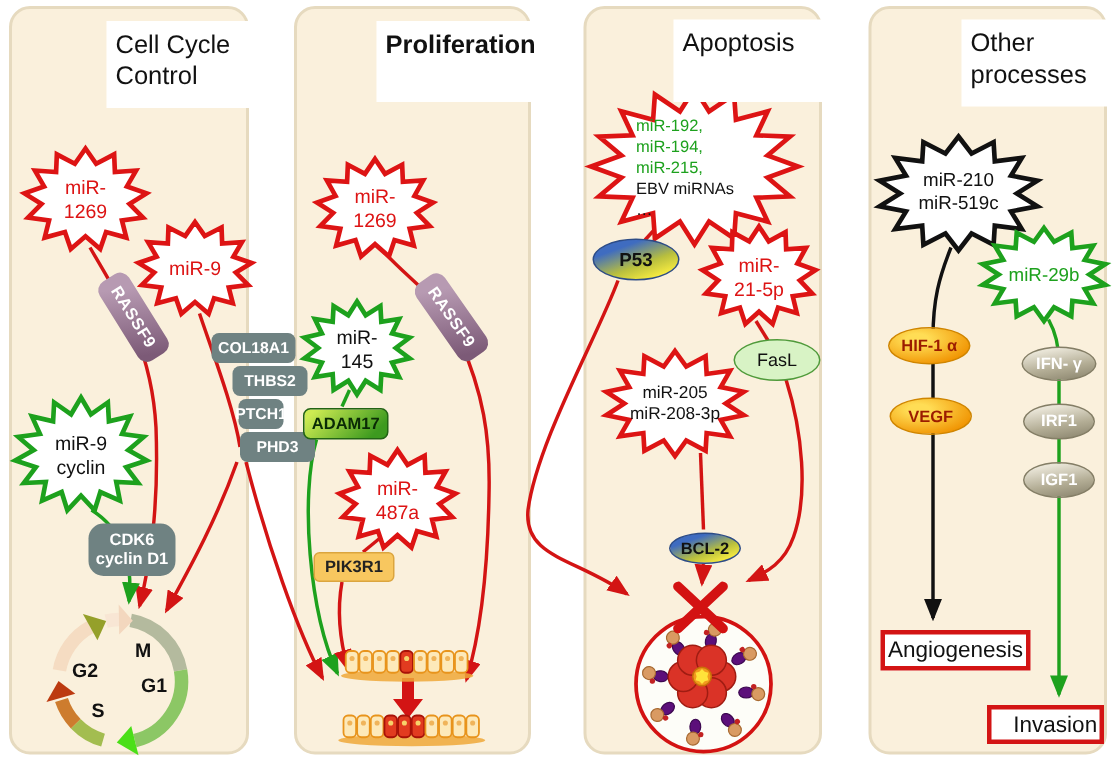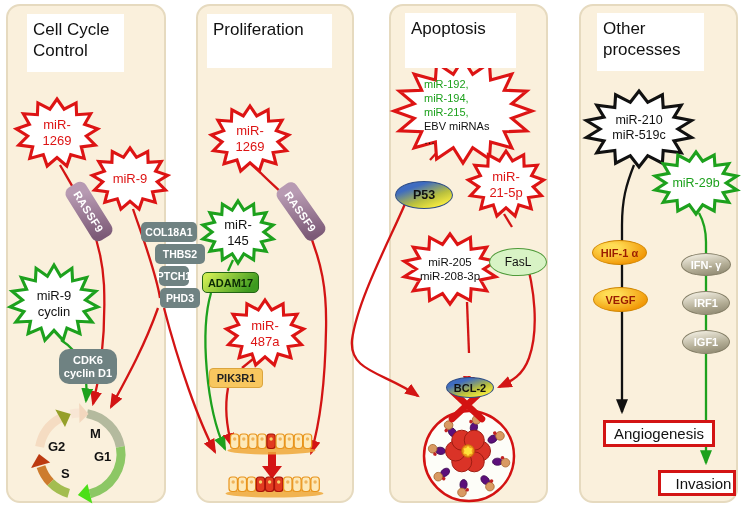--- a/index.html
+++ b/index.html
@@ -1,26 +1,26 @@
 <!DOCTYPE html>
 <html><head>
 <meta charset="utf-8">
 <style>
   html,body{margin:0;padding:0;}
   body{width:745px;height:510px;position:relative;background:#ffffff;
        font-family:"Liberation Sans", sans-serif;overflow:hidden;}
   .panel{position:absolute;background:#faf0dc;border:2px solid #e6dabf;border-radius:14px;box-sizing:border-box;}
-  .titlebox{position:absolute;background:#fff;color:#111;font-size:17px;line-height:21px;padding:5px 6px;box-sizing:border-box;z-index:2;}
+  .titlebox{position:absolute;background:#fff;color:#111;font-size:17px;line-height:21px;padding:5px 6px;box-sizing:border-box;z-index:2;margin-left:44px;}
   #art{position:absolute;left:0;top:0;z-index:1;pointer-events:none;}
   .lay{position:absolute;z-index:2;box-sizing:border-box;}
   .graybox{background:#6f8282;color:#fff;border-radius:5px;font-size:10.5px;font-weight:bold;display:flex;flex-direction:column;align-items:center;justify-content:center;line-height:13px;margin-left:23px;}
   .adam{background:linear-gradient(135deg,#cdeb52 10%,#3d9a1f 85%);border:1.5px solid #226414;border-radius:5px;color:#0a2a05;font-size:11px;font-weight:bold;display:flex;align-items:center;justify-content:center;}
   .pik{background:#f8c75f;border:1.5px solid #dba53e;border-radius:4px;color:#222;font-size:11px;font-weight:bold;display:flex;align-items:center;justify-content:center;}
   .rassf9{width:62px;height:23px;border-radius:7px;background:linear-gradient(115deg,#b79ab2 20%,#7c5a77 90%);color:#fff;font-size:11px;font-weight:bold;display:flex;align-items:center;justify-content:center;letter-spacing:.5px;}
-  .ellipse{border-radius:50%;display:flex;align-items:center;justify-content:center;font-size:11.5px;font-weight:bold;color:#111;margin-top:22px;}
+  .ellipse{border-radius:50%;display:flex;align-items:center;justify-content:center;font-size:11.5px;font-weight:bold;color:#111;}
   .ell-py{background:linear-gradient(160deg,#3f6cc0 25%,#b8bf3e 60%,#f5ea40 85%);border:1px solid #2d4c86;}
   .ell-green{background:#d8f3c5;border:1.5px solid #4f9a3a;font-weight:normal;font-size:12px;}
   .ell-orange{background:radial-gradient(ellipse at 35% 30%,#ffdd55 15%,#f09200 80%);border:1px solid #cf8500;color:#9b1c00;font-size:11px;}
   .ell-gray{background:linear-gradient(170deg,#e9e5d7 15%,#b3ad95 60%,#8d8770 95%);border:1px solid #847e66;color:#fff;font-size:11px;}
   .starlabel{text-align:center;font-weight:normal;font-size:13px;line-height:15.5px;color:#111;pointer-events:none;}
   .starlabel span{display:block;}
   .sl-red{color:#dd1414;} .sl-green{color:#1da11d;} .sl-black{color:#111;}
   .outcome{background:#fff;border:3px solid #d31414;color:#111;font-size:15px;display:flex;align-items:center;justify-content:center;}
   .phase{font-weight:bold;font-size:13px;color:#111;z-index:2;}
 </style>
@@ -191,21 +191,21 @@
       <circle cx="474.25" cy="440.1746824526945" r="10" fill="#da3327" stroke="#a01c12" stroke-width="1"></circle>
       <circle cx="468" cy="451" r="6.2" fill="#f29a1e" stroke="#c87208" stroke-width="1"></circle>
       <polygon points="468.0,446.0 469.8,447.9 472.3,448.5 471.6,451.0 472.3,453.5 469.8,454.1 468.0,456.0 466.2,454.1 463.7,453.5 464.4,451.0 463.7,448.5 466.2,447.9" fill="#ffe33a"></polygon>
     </g>
     <g>
       <path d="M452,391 L482,419 M482,391 L452,419" stroke="#d31212" stroke-width="6.5" stroke-linecap="round" fill="none"></path>
     </g>
   </svg>
 
 <div class="titlebox" style="left:27px;top:14px;width:97px;height:58px;">Cell Cycle Control</div>
-<div class="titlebox" style="left:207px;top:14px;width:125px;height:54px;">Proliferation</div>
+<div class="titlebox" style="left:207px;top:14px;width:125px;height:54px;font-weight:bold;">Proliferation</div>
 <div class="titlebox" style="left:405px;top:13px;width:111px;height:55px;">Apoptosis</div>
 <div class="titlebox" style="left:597px;top:13px;width:107px;height:58px;">Other processes</div>
 
 <div class="lay starlabel sl-red" style="left:12px;top:117px;width:90px;">
   <span>miR-</span>
     <span>1269</span>
 </div>
 <div class="lay starlabel sl-red" style="left:85px;top:171px;width:90px;">
   <span>miR-9</span>
 </div>
@@ -246,36 +246,36 @@
 </div>
 <div class="lay starlabel sl-green" style="left:651px;top:176px;width:90px;font-size:12.5px;">
   <span>miR-29b</span>
 </div>
 
 <div class="lay rassf9" style="left:58px;top:200px;transform:rotate(58deg);">RASSF9</div>
 <div class="lay rassf9" style="left:270px;top:200px;transform:rotate(55deg);">RASSF9</div>
 <div class="lay graybox" style="left:118px;top:222px;width:56px;height:20px;">COL18A1</div>
 <div class="lay graybox" style="left:132px;top:244px;width:50px;height:20px;">THBS2</div>
 <div class="lay graybox" style="left:136px;top:266px;width:30px;height:20px;">PTCH1</div>
-<div class="lay graybox" style="left:137px;top:288px;width:40px;height:20px;text-align:center;">PHD3</div>
+<div class="lay graybox" style="left:137px;top:288px;width:50px;height:20px;text-align:center;">PHD3</div>
 <div class="lay graybox" style="left:36px;top:349px;width:58px;height:35px;font-size:11px;border-radius:10px;">
   <span>CDK6</span>
     <span>cyclin D1</span>
 </div>
 <div class="lay adam" style="left:202px;top:272px;width:57px;height:21px;">ADAM17</div>
 <div class="lay pik" style="left:209px;top:368px;width:54px;height:20px;">PIK3R1</div>
 
 <div class="lay ellipse ell-py" style="left:395px;top:159px;width:58px;height:28px;font-size:12.5px;">P53</div>
 <div class="lay ellipse ell-py" style="left:446px;top:355px;width:48px;height:21px;font-size:11px;">BCL-2</div>
 <div class="lay ellipse ell-green" style="left:489px;top:226px;width:58px;height:28px;">FasL</div>
 <div class="lay ellipse ell-orange" style="left:592px;top:218px;width:55px;height:25px;">HIF-1 α</div>
 <div class="lay ellipse ell-orange" style="left:593px;top:265px;width:55px;height:25px;">VEGF</div>
 <div class="lay ellipse ell-gray" style="left:681px;top:231px;width:50px;height:23px;">IFN- γ</div>
 <div class="lay ellipse ell-gray" style="left:682px;top:269px;width:48px;height:24px;">IRF1</div>
 <div class="lay ellipse ell-gray" style="left:682px;top:308px;width:48px;height:24px;">IGF1</div>
 
-<div class="lay outcome" style="left:587px;top:420px;width:112px;height:27px;margin-left:16px;">Angiogenesis</div>
+<div class="lay outcome" style="left:587px;top:420px;width:100px;height:27px;">Angiogenesis</div>
 <div class="lay outcome" style="left:658px;top:470px;width:78px;height:26px;padding-left:13px;">Invasion</div>
 
 <span class="lay phase" style="left:90px;top:426px;">M</span>
 <span class="lay phase" style="left:94px;top:449px;">G1</span>
 <span class="lay phase" style="left:61px;top:466px;">S</span>
 <span class="lay phase" style="left:48px;top:439px;">G2</span>
 
 </body></html>

